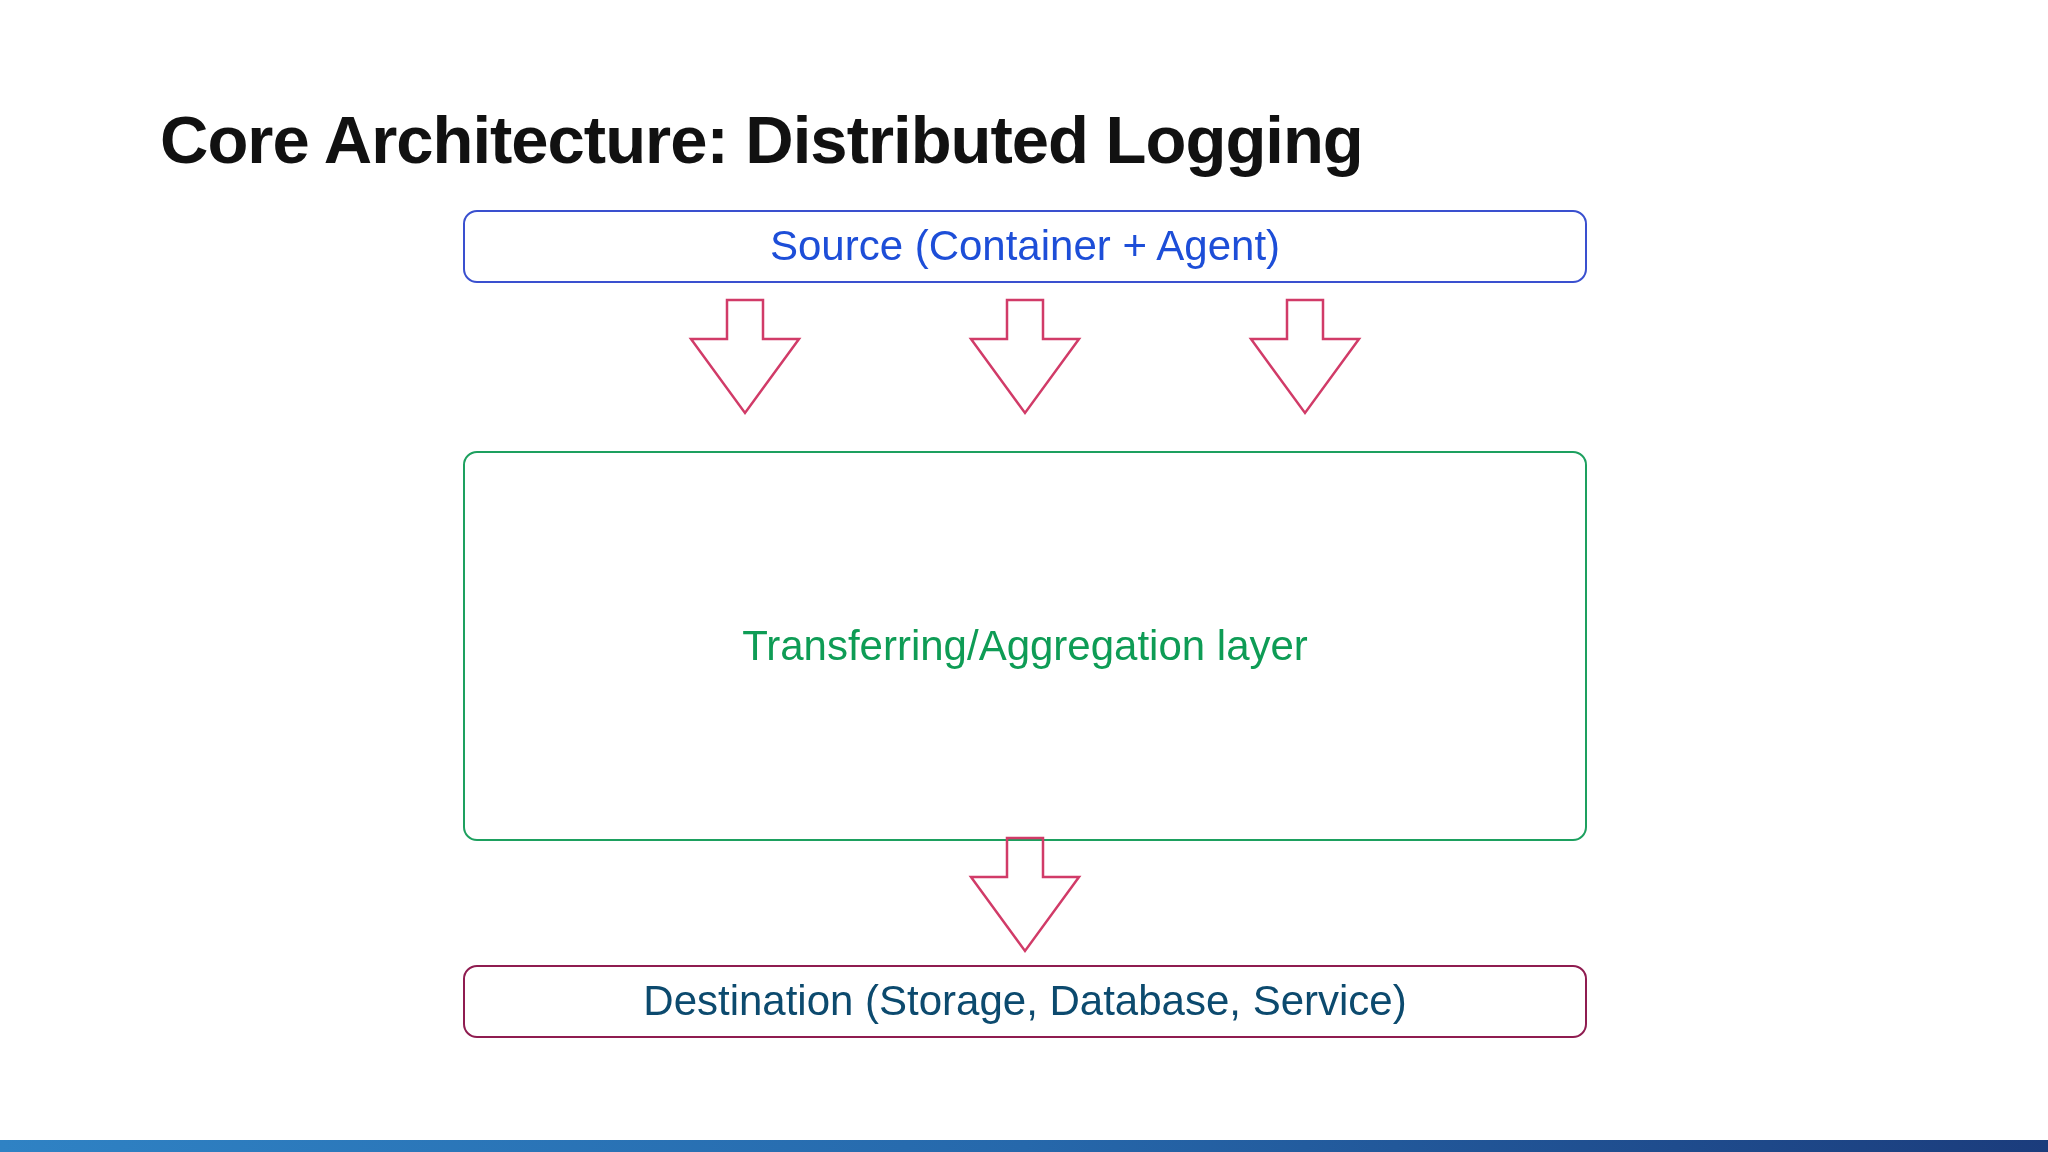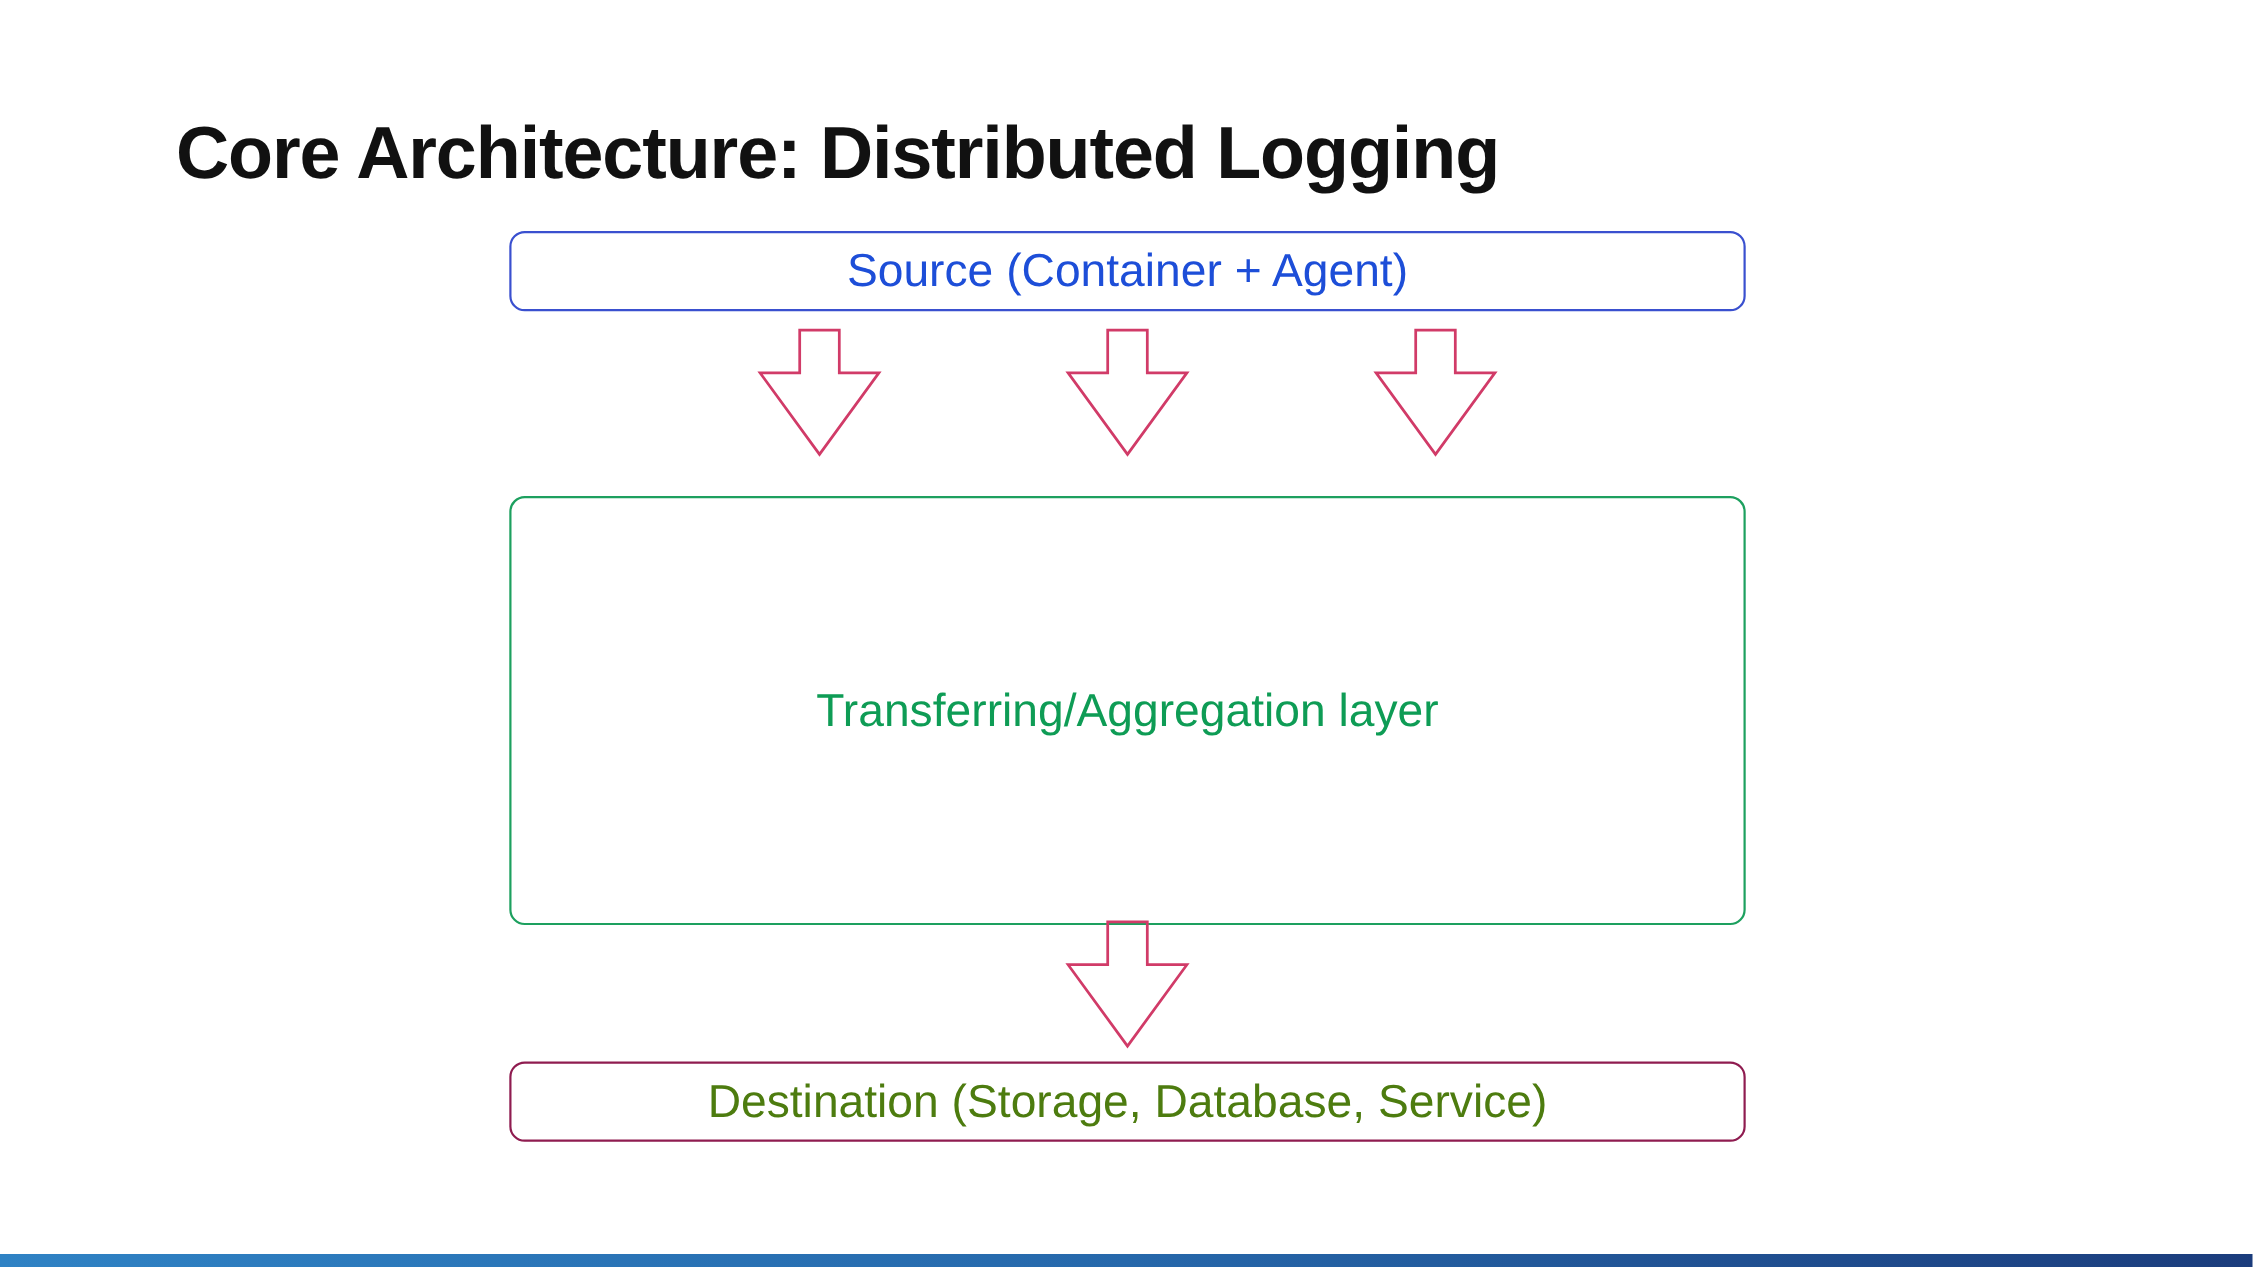--- a/index.html
+++ b/index.html
@@ -53,21 +53,21 @@
     height: 390px;
     border: 2px solid #1da05f;
     margin-top: 23px;
   }
   .aggregation-box .node-label { color: #0e9c55; }
   .destination-box {
     top: 965px;
     height: 73px;
     border: 2px solid #8f1c50;
   }
-  .destination-box .node-label { color: #4d7c0f; }
+  .destination-box .node-label { color: #0c4a6e; }
   .arrow {
     position: absolute;
     width: 120px;
     height: 118px;
   }
   .arrow svg { display: block; width: 100%; height: 100%; }
   .arrow-top { top: 298px; }
   .arrow-top.a1 { left: 685px; }
   .arrow-top.a2 { left: 965px; }
   .arrow-top.a3 { left: 1245px; }

